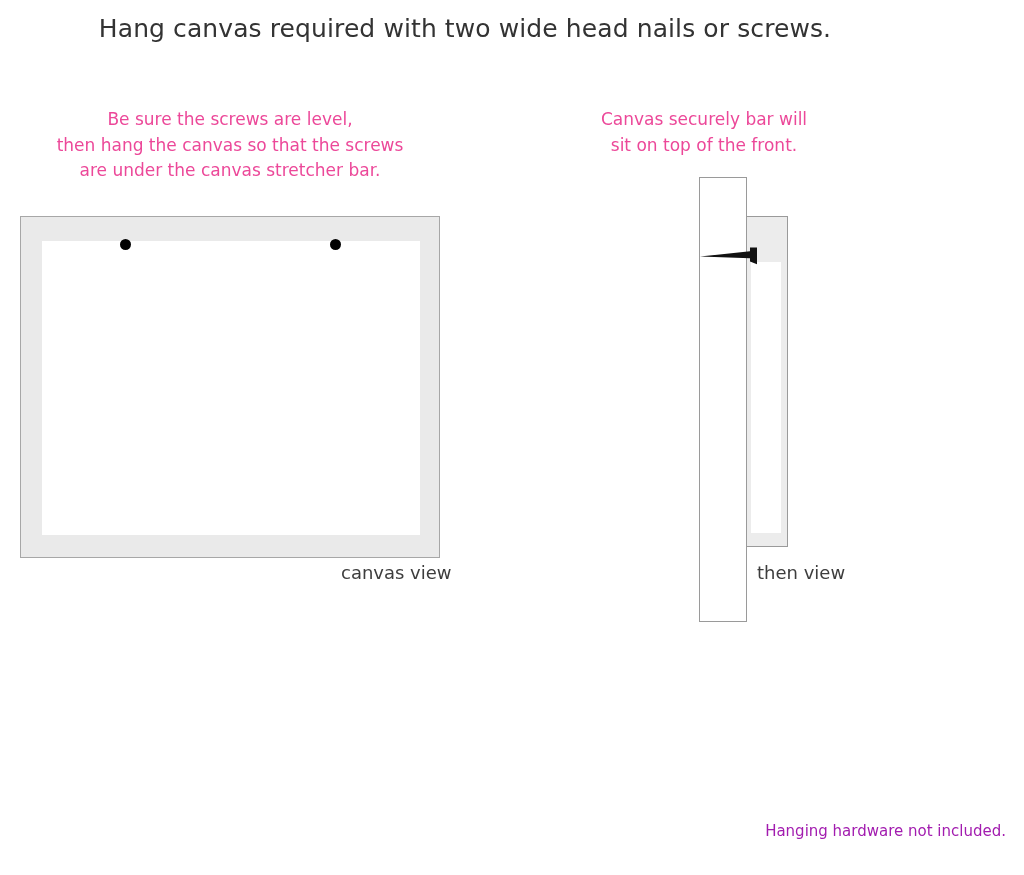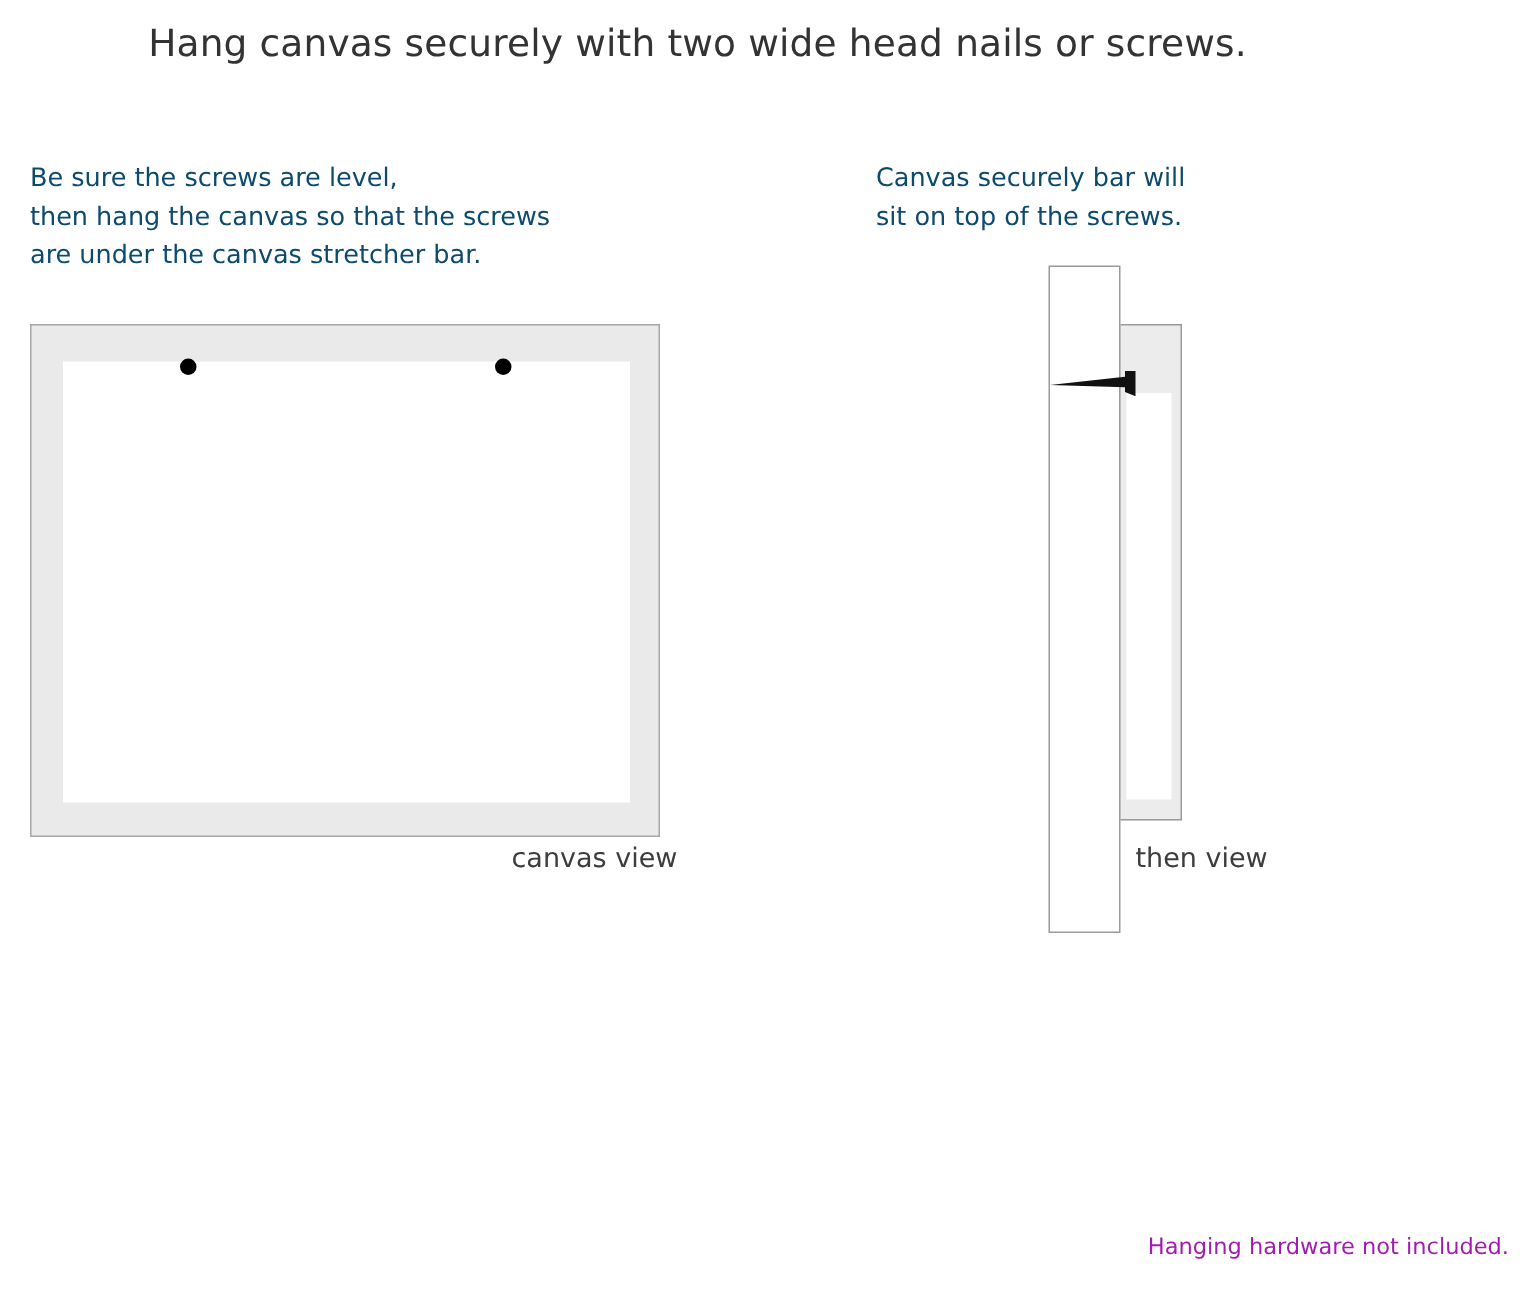--- a/index.html
+++ b/index.html
@@ -34,21 +34,22 @@
     letter-spacing: 0.1px;
     color: #333333;
     white-space: nowrap;
   }
 
   
   .caption {
     position: absolute;
     font-size: 17px;
     line-height: 25.5px;
-    color: #0c4a6e;
+    color: #ec4899;
+    text-align: center;
   }
   .caption-left {
     left: 20px;
     top: 107px;
     width: 420px;
   }
   .caption-right {
     left: 584px;
     top: 107px;
     width: 240px;
@@ -146,31 +147,31 @@
     line-height: 22px;
     color: #a21caf;
   }
   .footer .line { display: block; white-space: nowrap; }
 </style>
 </head>
 <body>
 
 <div class="sheet">
 
-  <div class="title">Hang canvas securely with two wide head nails or screws.</div>
+  <div class="title">Hang canvas required with two wide head nails or screws.</div>
 
   <div class="caption caption-left">
     <span class="line">Be sure the screws are level,</span>
     <span class="line">then hang the canvas so that the screws</span>
     <span class="line">are under the canvas stretcher bar.</span>
   </div>
 
   <div class="caption caption-right">
     <span class="line">Canvas securely bar will</span>
-    <span class="line">sit on top of the screws.</span>
+    <span class="line">sit on top of the front.</span>
   </div>
 
   <div class="frontview">
     <div class="frontview-inner"></div>
   </div>
   <div class="screw-dot left"></div>
   <div class="screw-dot right"></div>
   <div class="view-label label-front">canvas view</div>
 
   <div class="canvas-bar"></div>

